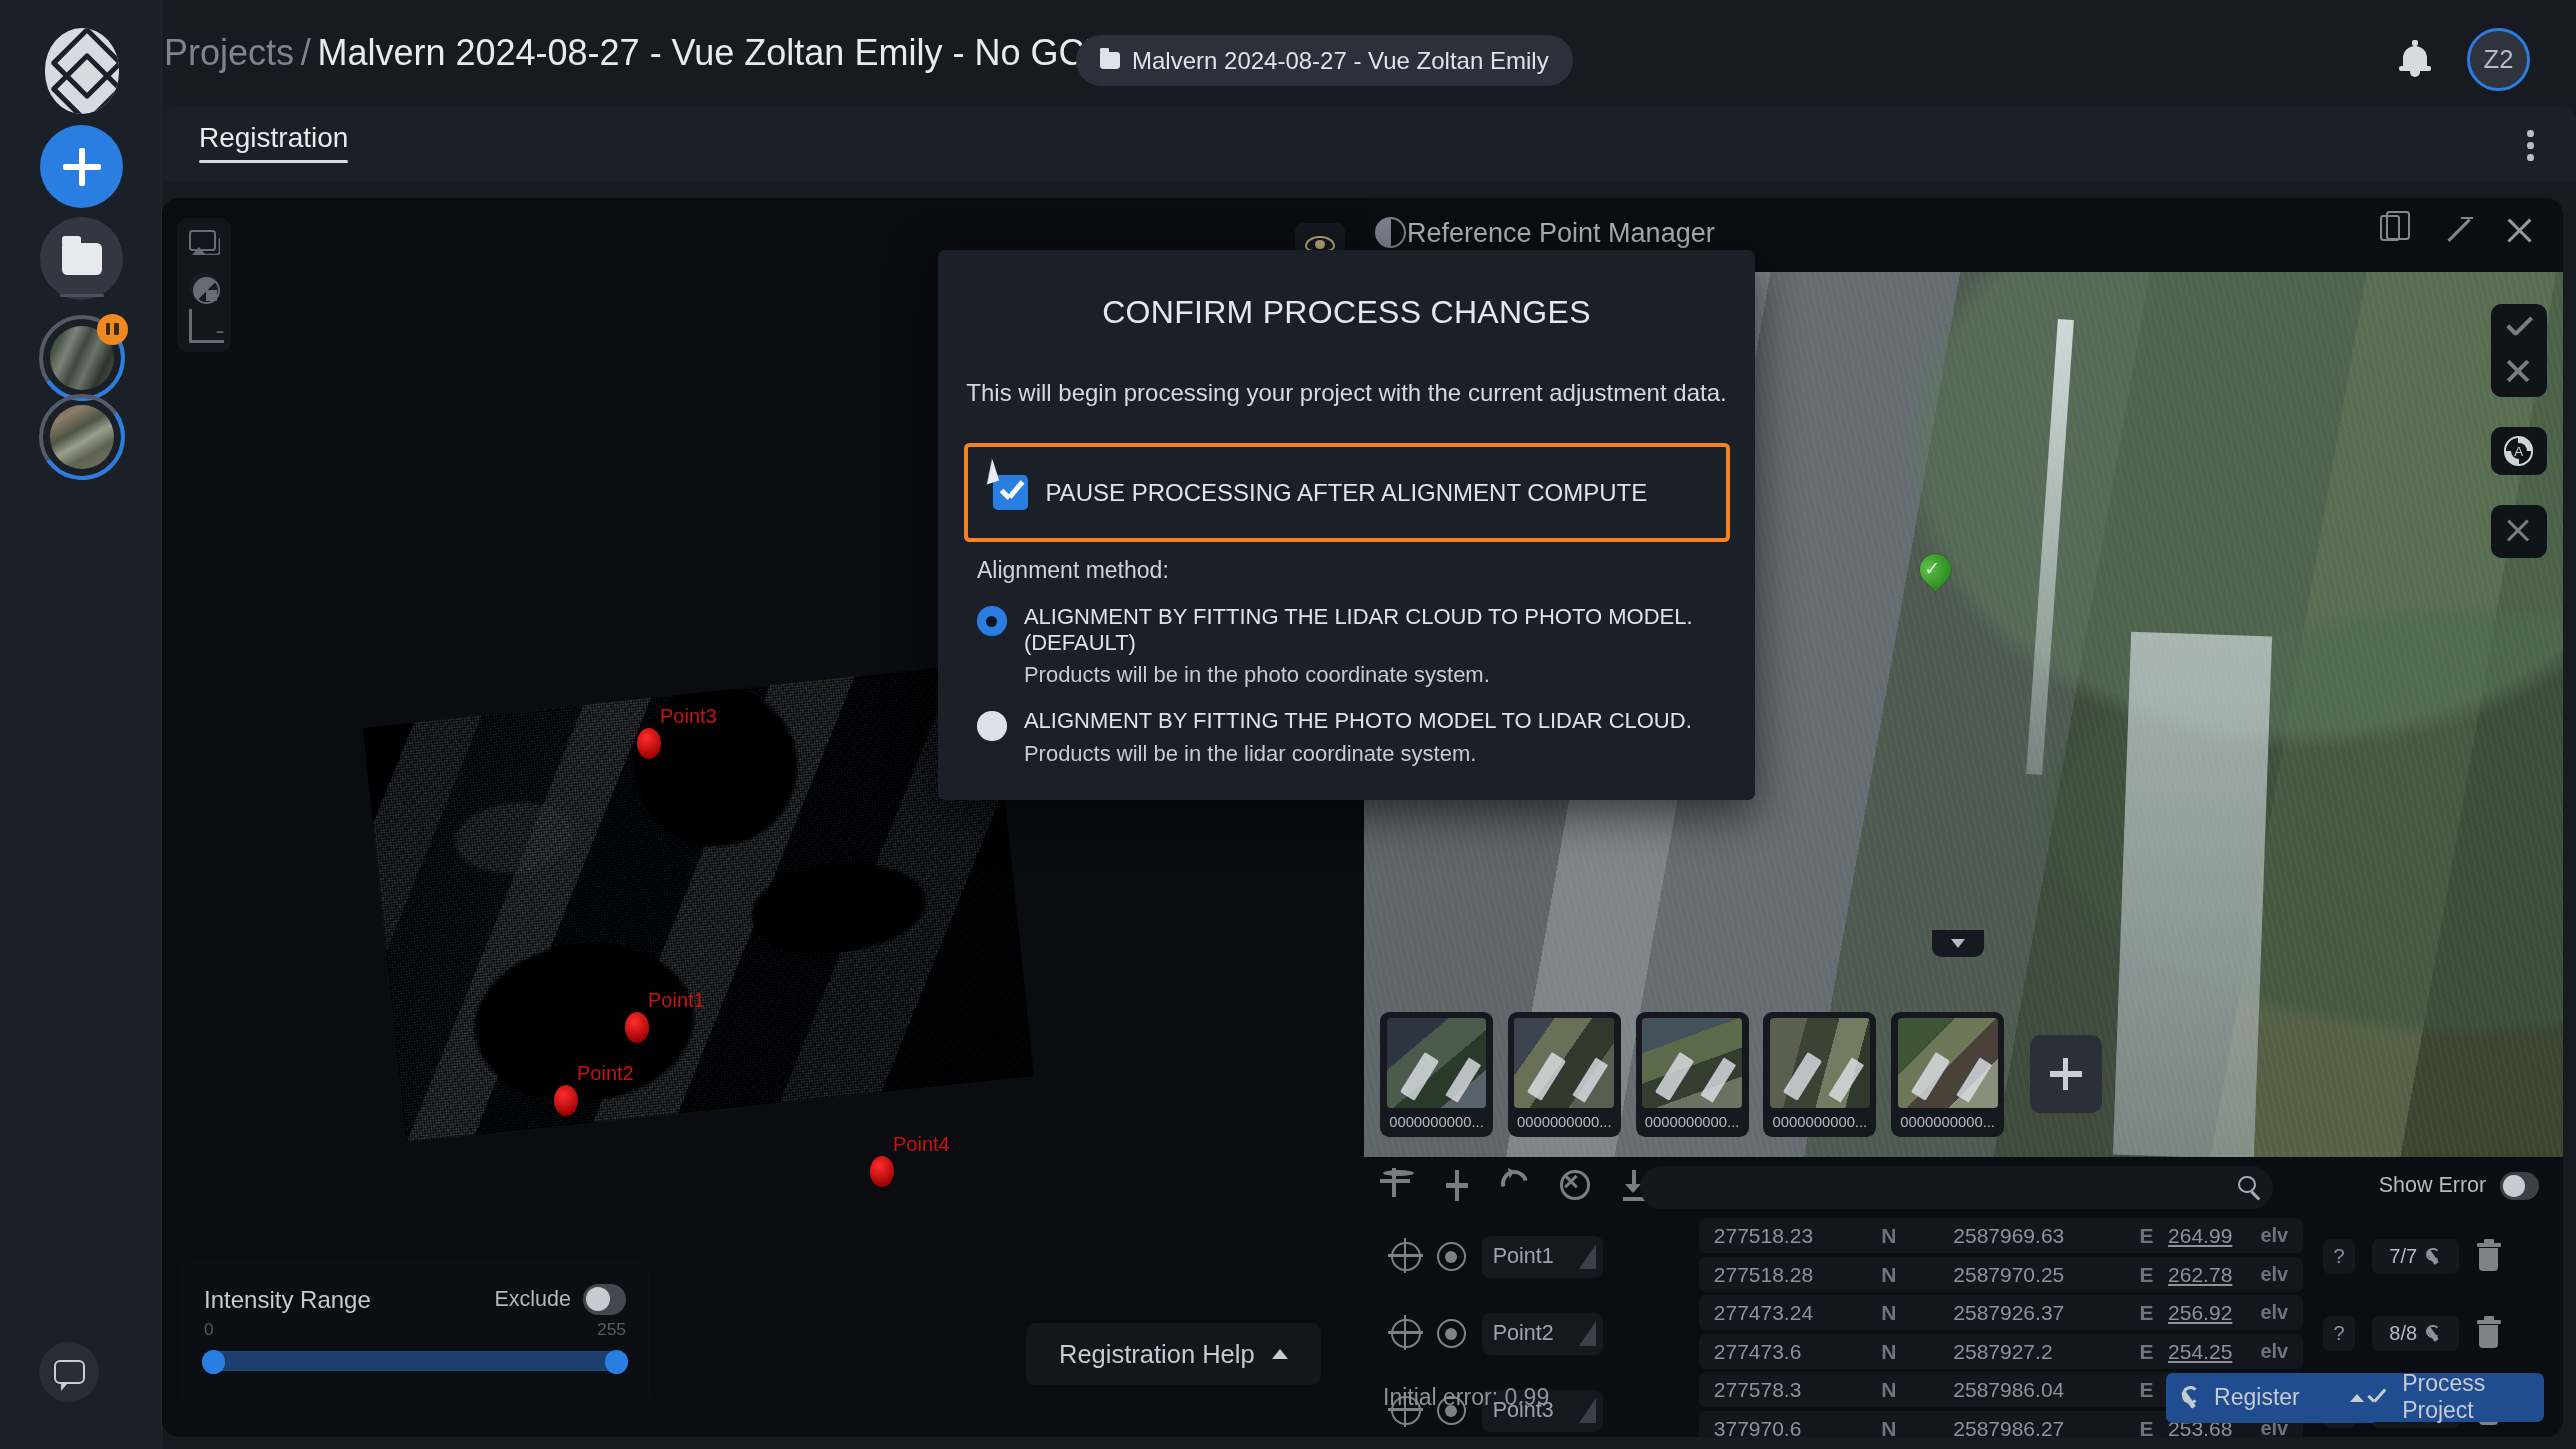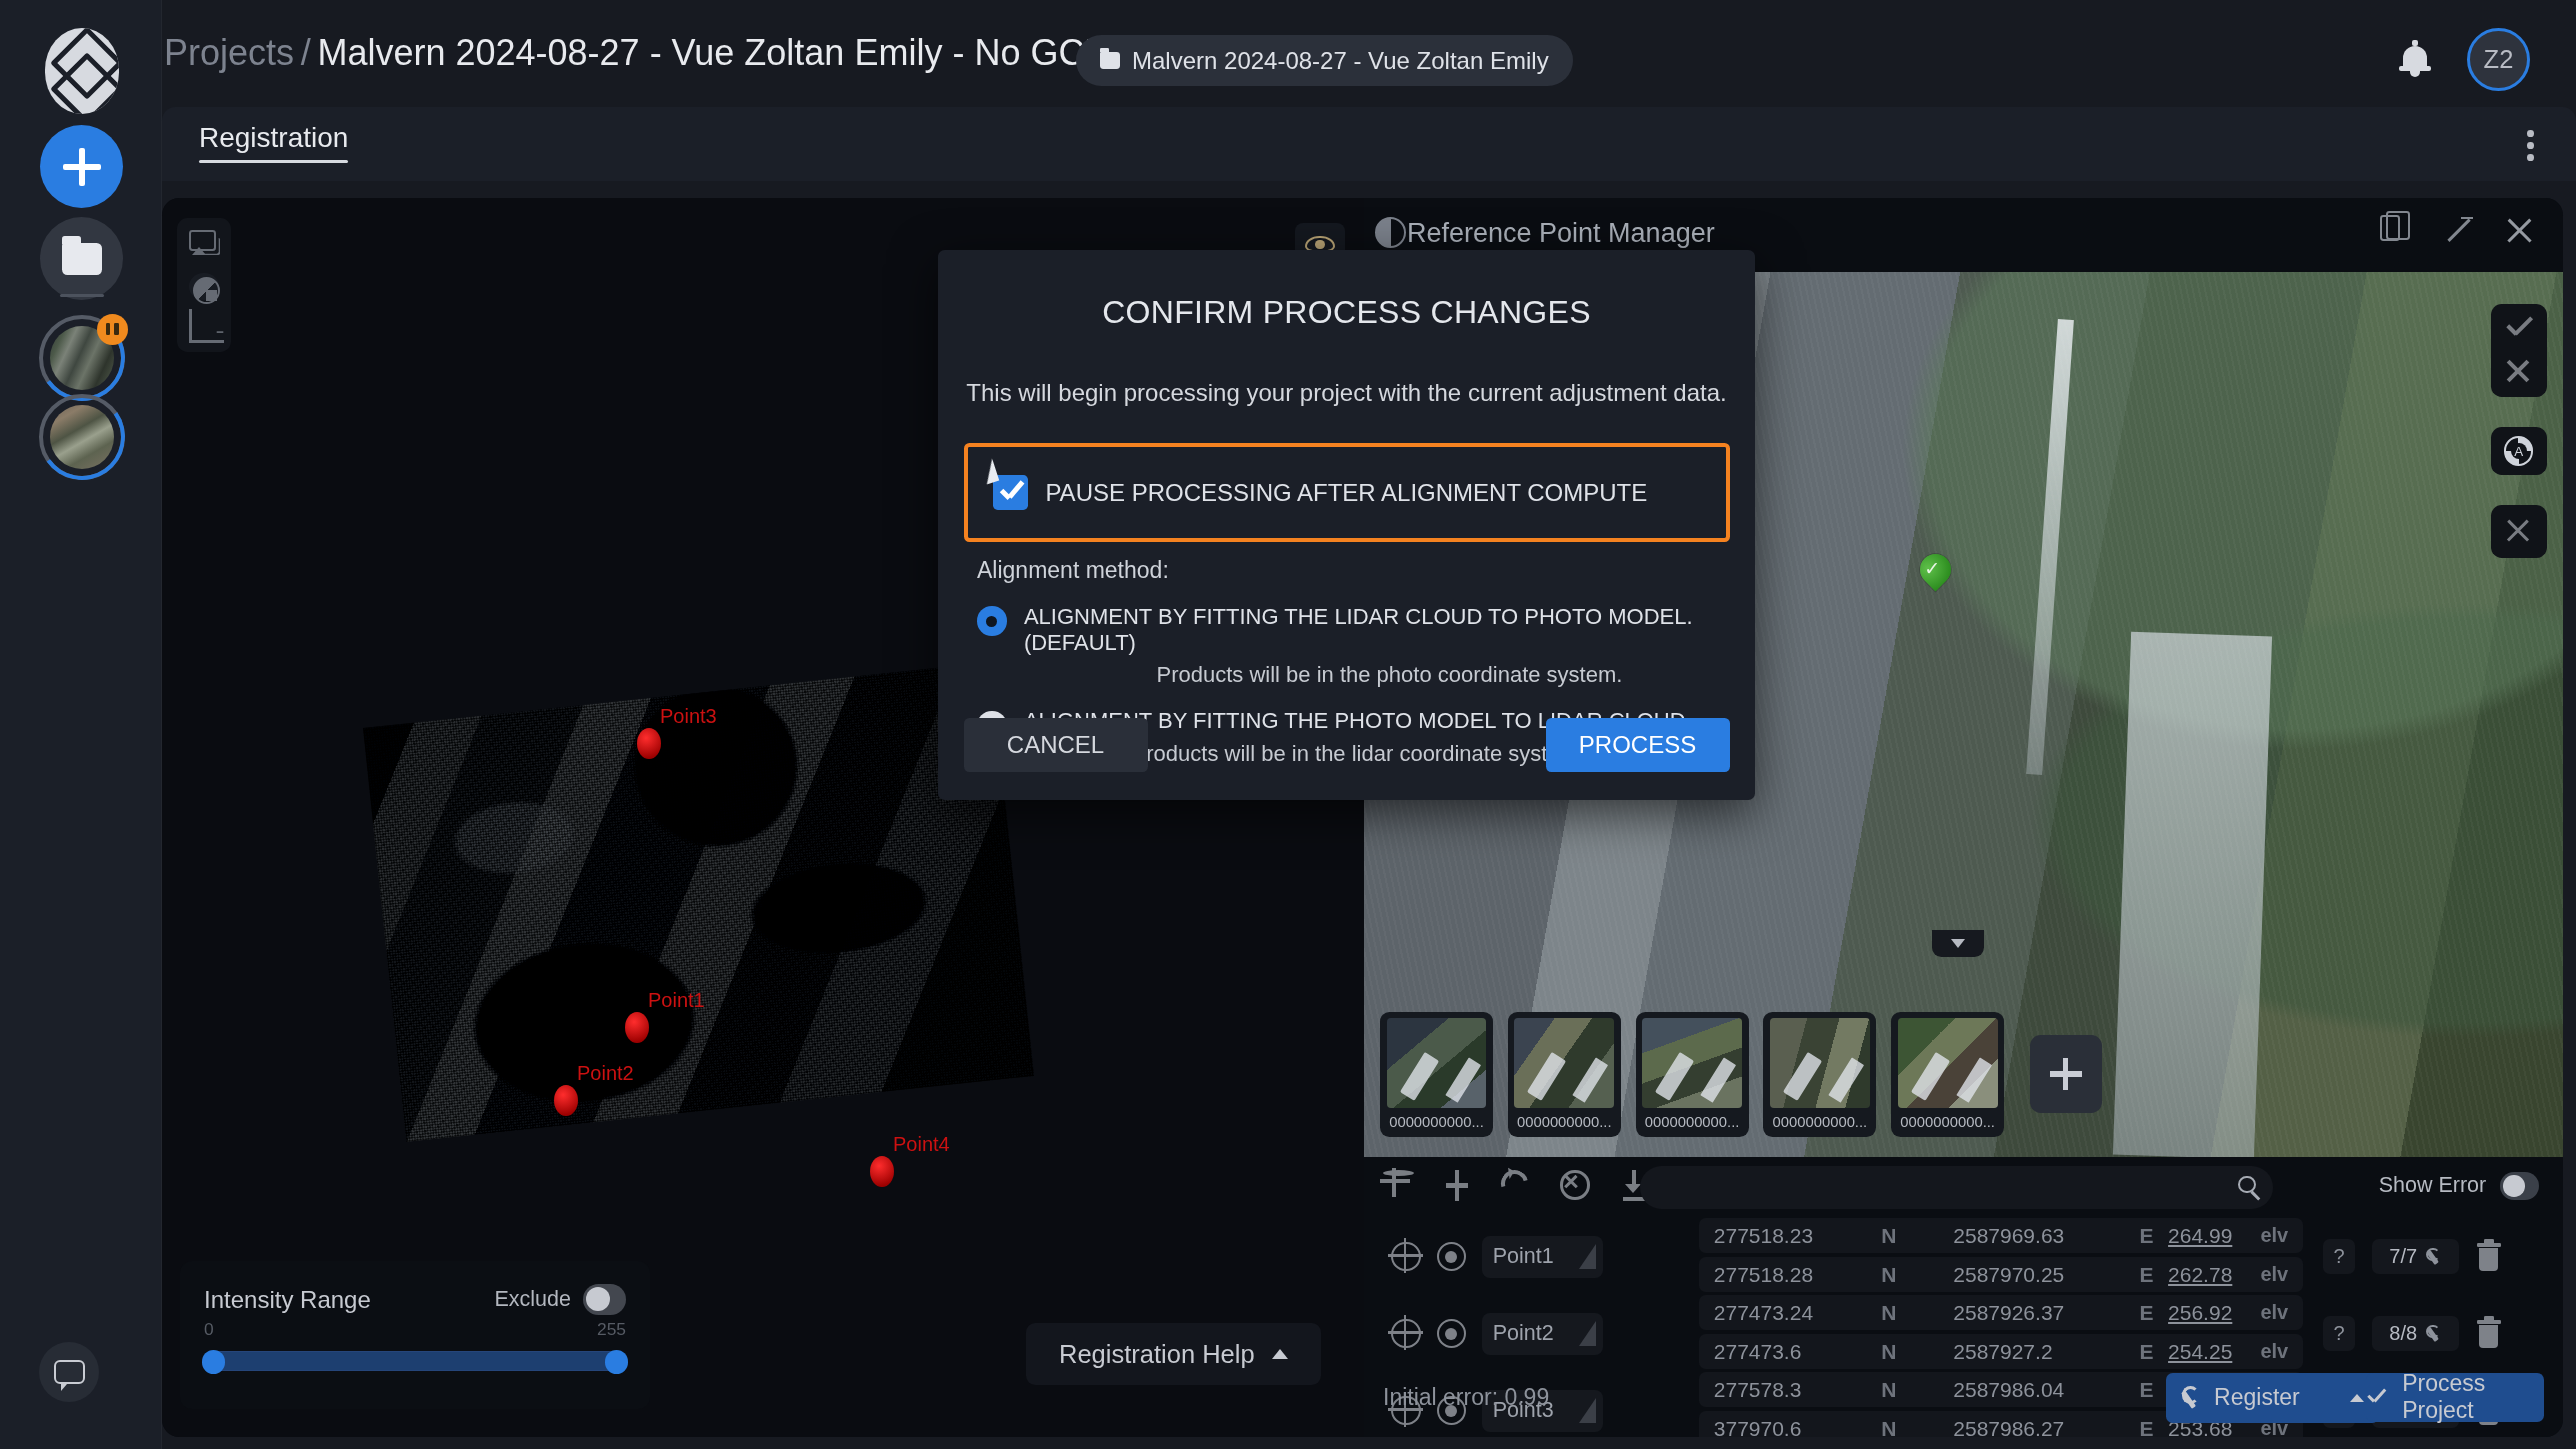--- a/index.html
+++ b/index.html
@@ -575,21 +575,21 @@
   .m-align-lbl { margin: 14.8px 0 0 39px; font-size: 23px; color: #cfd3da; }
   .m-radio-row { display:flex; margin: 20px 0 0 39px; gap: 17.4px; }
   .m-radio {
     width: 29.5px; height: 29.5px; border-radius: 50%; flex: none; margin-top: 2.7px;
     display:flex; align-items:center; justify-content:center;
   }
   .m-radio.on { background: #2a7de1; }
   .m-radio.on::after { content:""; width: 11.4px; height: 11.4px; border-radius: 50%; background: #0f1620; }
   .m-radio.off { background: #dde0e6; }
   .m-radio-txt .t1 { font-size: 22px; color: #dfe2e8; }
-  .m-radio-txt .t2 { font-size: 22px; color: #c6cad1; margin-top: 6.7px; text-align: center; }
+  .m-radio-txt .t2 { font-size: 22px; color: #c6cad1; margin-top: 6.7px; }
   .m-btns { position: absolute; left: 25.5px; right: 25.5px; bottom: 28px; display:flex; justify-content: space-between; }
   .m-cancel {
     width: 184px; height: 54px; background: #2a2f39; border-radius: 5.4px;
     display:flex; align-items:center; justify-content:center; font-size: 24px; color: #d5d8de;
   }
   .m-process {
     width: 184px; height: 54px; background: #2a7de1; border-radius: 5.4px;
     display:flex; align-items:center; justify-content:center; font-size: 24px; color: #fff;
   }
 </style>
@@ -972,21 +972,17 @@
     </div>
 
     <div class="m-radio-row">
       <div class="m-radio off"></div>
       <div class="m-radio-txt">
         <div class="t1">ALIGNMENT BY FITTING THE PHOTO MODEL TO LIDAR CLOUD.</div>
         <div class="t2">Products will be in the lidar coordinate system.</div>
       </div>
     </div>
 
-    <div class="m-btns">
-      <div class="m-cancel">CANCEL</div>
-      <div class="m-process">PROCESS</div>
-    </div>
   </div>
 
   <div class="cursor"></div>
 </div>
 
 
 </body></html>

